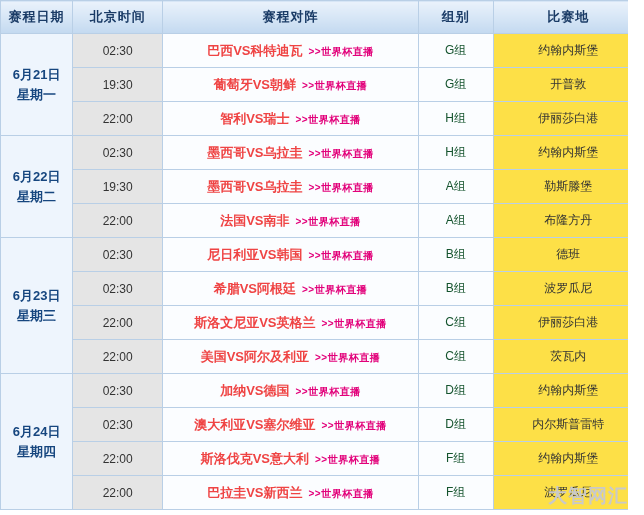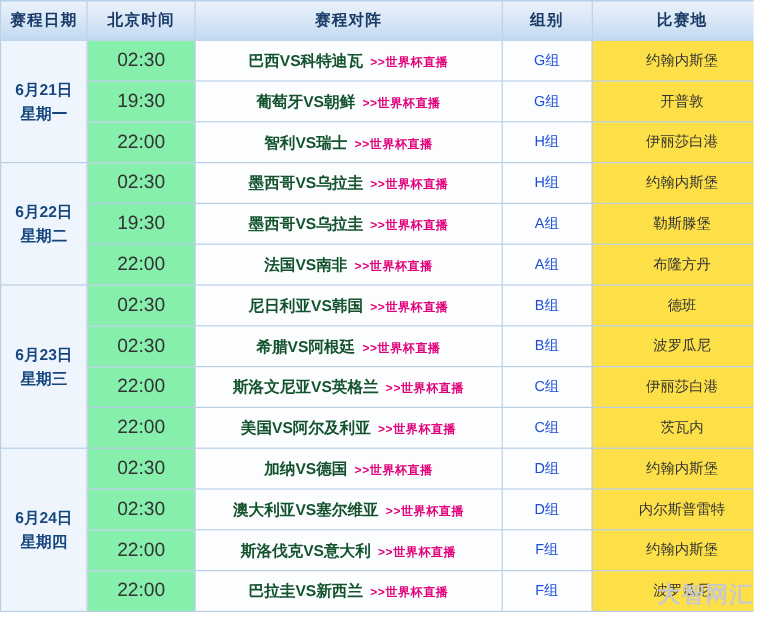--- a/index.html
+++ b/index.html
@@ -44,42 +44,42 @@
   td.date-cell {
     background: #eef5fd;
     color: #16467f;
     font-size: 13px;
     font-weight: bold;
     line-height: 20px;
     padding: 4px 0;
     margin-top: 42px;
   }
   td.time-cell {
-    background: #86efac;
+    background: #e5e5e5;
     color: #333333;
-    font-size: 16px;
+    font-size: 12px;
     height: 33px;
   }
   td.match-cell {
     background: #fbfdff;
     height: 33px;
     white-space: nowrap;
   }
   td.group-cell {
     background: #fbfdff;
-    color: #1d4ed8;
+    color: #14532d;
     font-size: 12px;
   }
   td.venue-cell {
     background: #fde047;
     color: #333333;
     font-size: 12px;
   }
   .match-teams {
-    color: #14532d;
+    color: #ef4444;
     font-size: 13px;
     font-weight: bold;
   }
   .live-link {
     color: #e2007a;
     font-size: 10px;
     margin-left: 6px;
     text-decoration: none;
     font-weight: bold;
     letter-spacing: 0.5px;

